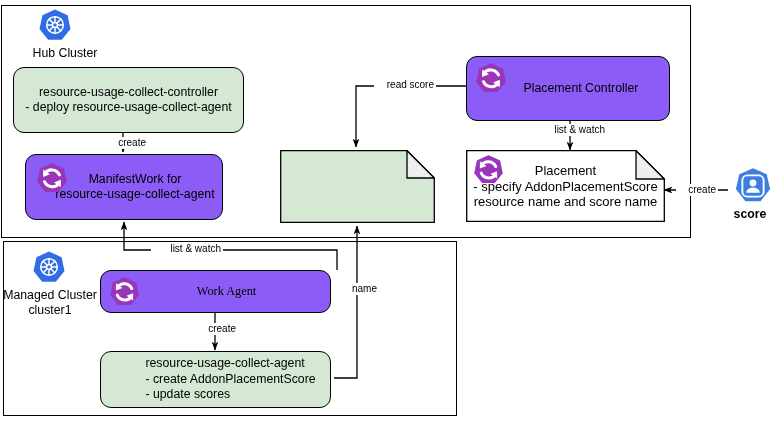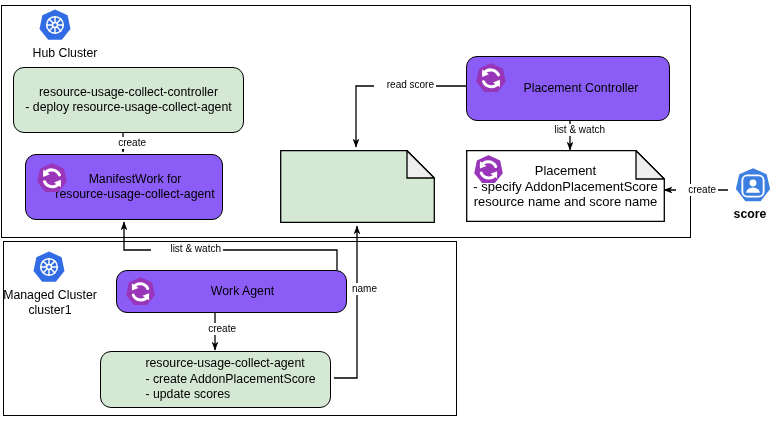--- a/index.html
+++ b/index.html
@@ -176,21 +176,21 @@
   <div class="abs" style="left:726px;top:167px;width:48px;height:62px;">
     <svg class="icon" style="left:8px;top:0px;" width="38" height="38" viewBox="0 0 100 100">
       <polygon points="50,3 86,19 95,58 70,90 30,90 5,58 14,19" fill="#3d7fe0"></polygon>
       <rect x="22" y="22" width="56" height="56" rx="13" fill="none" stroke="#ffffff" stroke-width="5"></rect>
       <circle cx="50" cy="42" r="9" fill="#ffffff"></circle>
       <path d="M32,68 A18,14 0 0 1 68,68 z" fill="#ffffff"></path>
     </svg>
     <div class="cap abs" style="left:0px;top:40px;width:48px;font-weight:bold;">score</div>
   </div>
 
-  <div class="abs node" style="left:116px;top:270px;width:231px;height:43px;">
+  <div class="abs node" style="left:100px;top:270px;width:231px;height:43px;font-family:Liberation Serif, serif;">
     <svg class="icon" style="left:7px;top:5px;" width="33" height="33" viewBox="0 0 100 100">
       <polygon points="50,4 85,20 93,58 69,88 31,88 7,58 15,20" fill="#8f2fb0"></polygon>
       <polygon points="50,4 85,20 93,58 69,88 31,88 7,58 15,20" fill="#a63fc4" opacity="0.45"></polygon>
       <g fill="none" stroke="#ffffff" stroke-width="9" stroke-linecap="round">
         <path d="M72,38 A25,25 0 0 0 28,35"></path>
         <path d="M28,58 A25,25 0 0 0 72,61"></path>
       </g>
       <path d="M24,22 L24,44 L44,36 z" fill="#ffffff"></path>
       <path d="M76,74 L76,52 L56,60 z" fill="#ffffff"></path>
     </svg>

